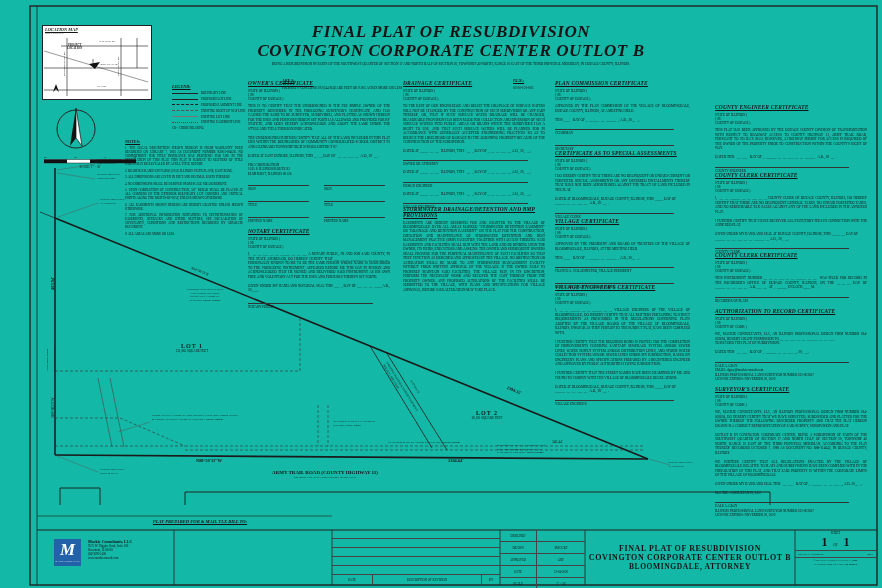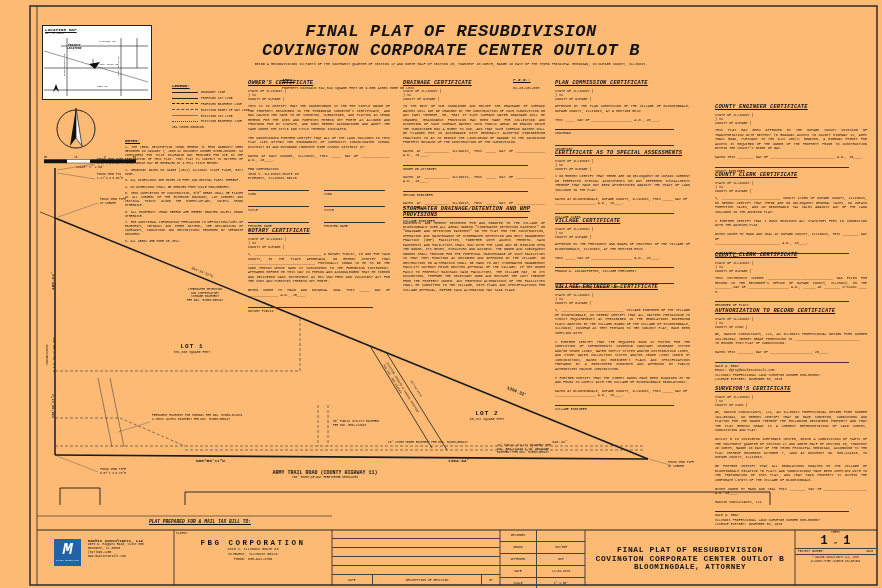--- a/index.html
+++ b/index.html
@@ -1,17 +1,17 @@
 <!DOCTYPE html>
 <html><head>
 <meta charset="utf-8">
 <style>
   html,body{margin:0;padding:0;background:#ffffff;}
-  .page{position:relative;width:882px;height:588px;background:#fdba74;
-        font-family:Liberation Mono, monospace;color:#141414;overflow:hidden;}
+  .page{position:relative;width:882px;height:588px;background:#14b8a6;
+        font-family:Liberation Serif, serif;color:#141414;overflow:hidden;}
   .abs{position:absolute;}
   svg{display:block;}
   
   .t1{font-size:17px;font-weight:bold;font-style:italic;letter-spacing:.6px;text-align:center;white-space:nowrap;}
   .sub{font-size:3.4px;text-align:center;white-space:nowrap;}
   .h2{font-size:4.6px;font-weight:bold;font-style:italic;text-decoration:underline;}
   .v34{font-size:3.4px;line-height:1.3;}
   
   .c{position:absolute;}
   .ch{font-size:5.4px;font-weight:bold;font-style:italic;text-decoration:underline;letter-spacing:.2px;margin-bottom:2.5px;white-space:nowrap;}
@@ -473,29 +473,20 @@
     </div>
     <div class="abs" style="left:50px;top:9px;width:84px">
       <div class="firm-name">Mackie  Consultants, LLC</div>
       <div class="firm-line">9575 W. Higgins Road, Suite 500</div>
       <div class="firm-line">Rosemont, IL 60018</div>
       <div class="firm-line">(847)696-1400</div>
       <div class="firm-line">www.mackieconsult.com</div>
     </div>
   </div>
 
-  <div class="tb-cell" style="left:174px;width:158px">
-    <div class="tb-lab" style="position:absolute;left:2px;top:2px">CLIENT:</div>
-    <div style="padding-top:9px">
-      <div class="client-name">FBG  CORPORATION</div>
-      <div class="client-line">1015  S. ILLINOIS  ROUTE  83</div>
-      <div class="client-line">ELMHURST, ILLINOIS  60126</div>
-      <div class="client-line">PHONE: 630-941-4700</div>
-    </div>
-  </div>
 
   <div class="tb-cell" style="left:332px;width:168px">
     <div class="rev">
       <div class="rev-row"></div>
       <div class="rev-row"></div>
       <div class="rev-row"></div>
       <div class="rev-row"></div>
       <div class="rev-row"></div>
       <div class="rev-head">
         <div class="c1">DATE</div>

